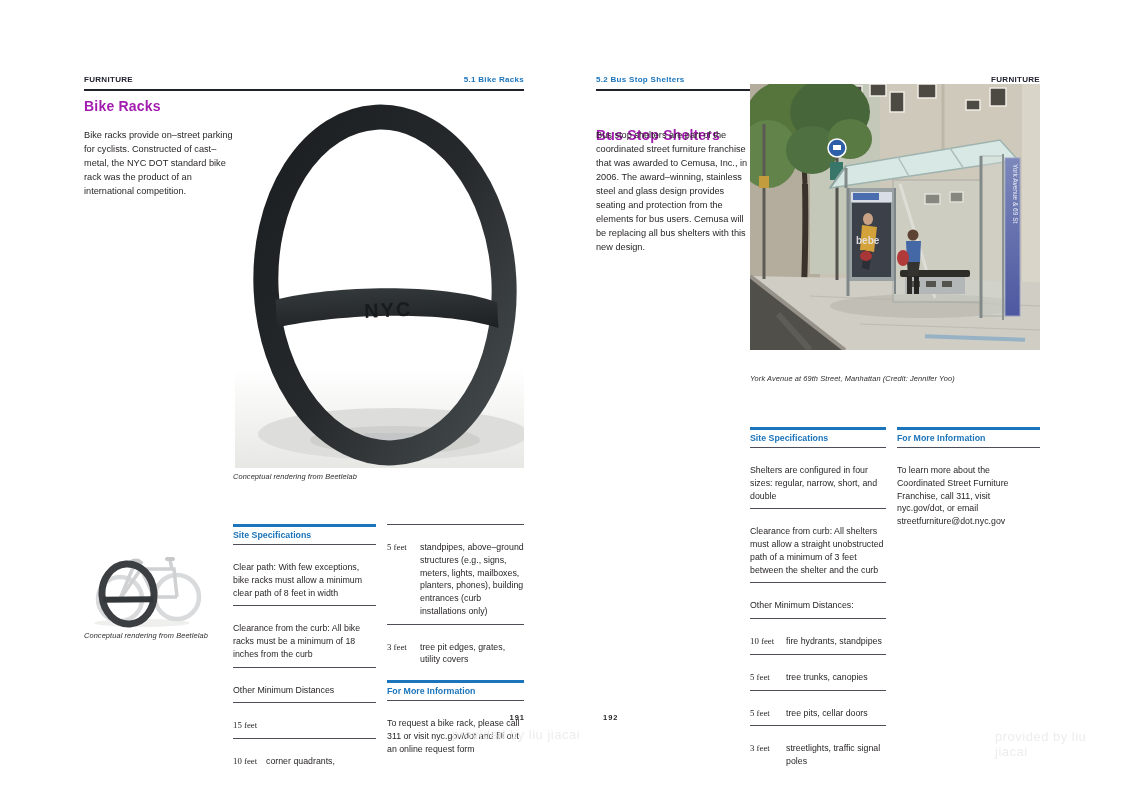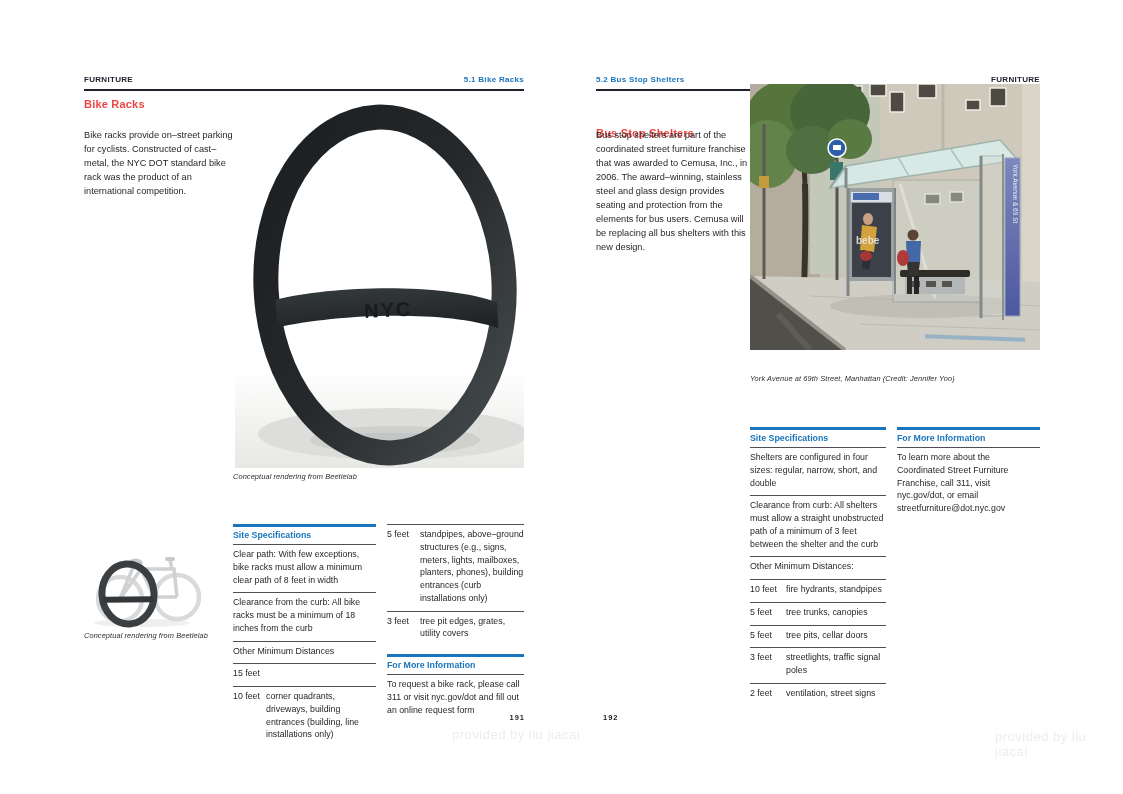--- a/index.html
+++ b/index.html
@@ -5,30 +5,30 @@
   html,body{margin:0;padding:0;background:#ffffff;}
   body{font-family:"Liberation Sans", sans-serif; color:#231f20;}
   .spread{position:relative;width:1123px;height:767px;background:#fff;overflow:hidden;}
 
   
   .hdr{position:absolute;top:75px;font-size:8px;font-weight:bold;letter-spacing:.3px;}
   .hdr.dark{color:#20222f;}
   .hdr.blue{color:#1b75bc;}
   .hdr-rule{position:absolute;top:89px;height:2px;background:#20222b;}
 
-  .page-title{position:absolute;top:98px;font-size:11px;font-weight:bold;color:#ef4444;letter-spacing:.2px;text-align:center;}
+  .page-title{position:absolute;top:98px;font-size:14px;font-weight:bold;color:#a21caf;letter-spacing:.2px;text-align:center;}
   .intro{position:absolute;top:129px;font-size:9.2px;line-height:1.52;color:#231f20;}
 
   .caption{position:absolute;font-size:7.4px;font-style:italic;color:#2d2d2d;letter-spacing:.1px;}
 
   .speccol{position:absolute;margin-top:36px;}
   .spec-head{border-top:3px solid #1b75bc;color:#1b75bc;font-weight:bold;font-size:8.8px;padding:3px 0 4px;}
-  .spec-row{border-top:1px solid #4e4e58;font-size:8.8px;line-height:1.45;padding:3px 0 6px;color:#231f20;}
+  .spec-row{border-top:1px solid #4e4e58;font-size:8.8px;line-height:1.45;padding:16px 0 6px;color:#231f20;}
   .dist{display:flex;}
-  .dist .term{flex:0 0 33px;}
+  .dist .term{flex:0 0 33px;font-family:Liberation Serif, serif;}
   .dist .desc{flex:1;}
   .termw .dist .term{flex:0 0 36px;}
 
   .pagenum{position:absolute;top:713px;font-size:7.5px;font-weight:bold;color:#231f20;letter-spacing:1px;}
 
   .photo{position:absolute;overflow:hidden;}
   .photo svg{display:block;}
 
   .watermark{position:absolute;font-size:13px;color:#ededed;letter-spacing:.5px;}
 </style>

